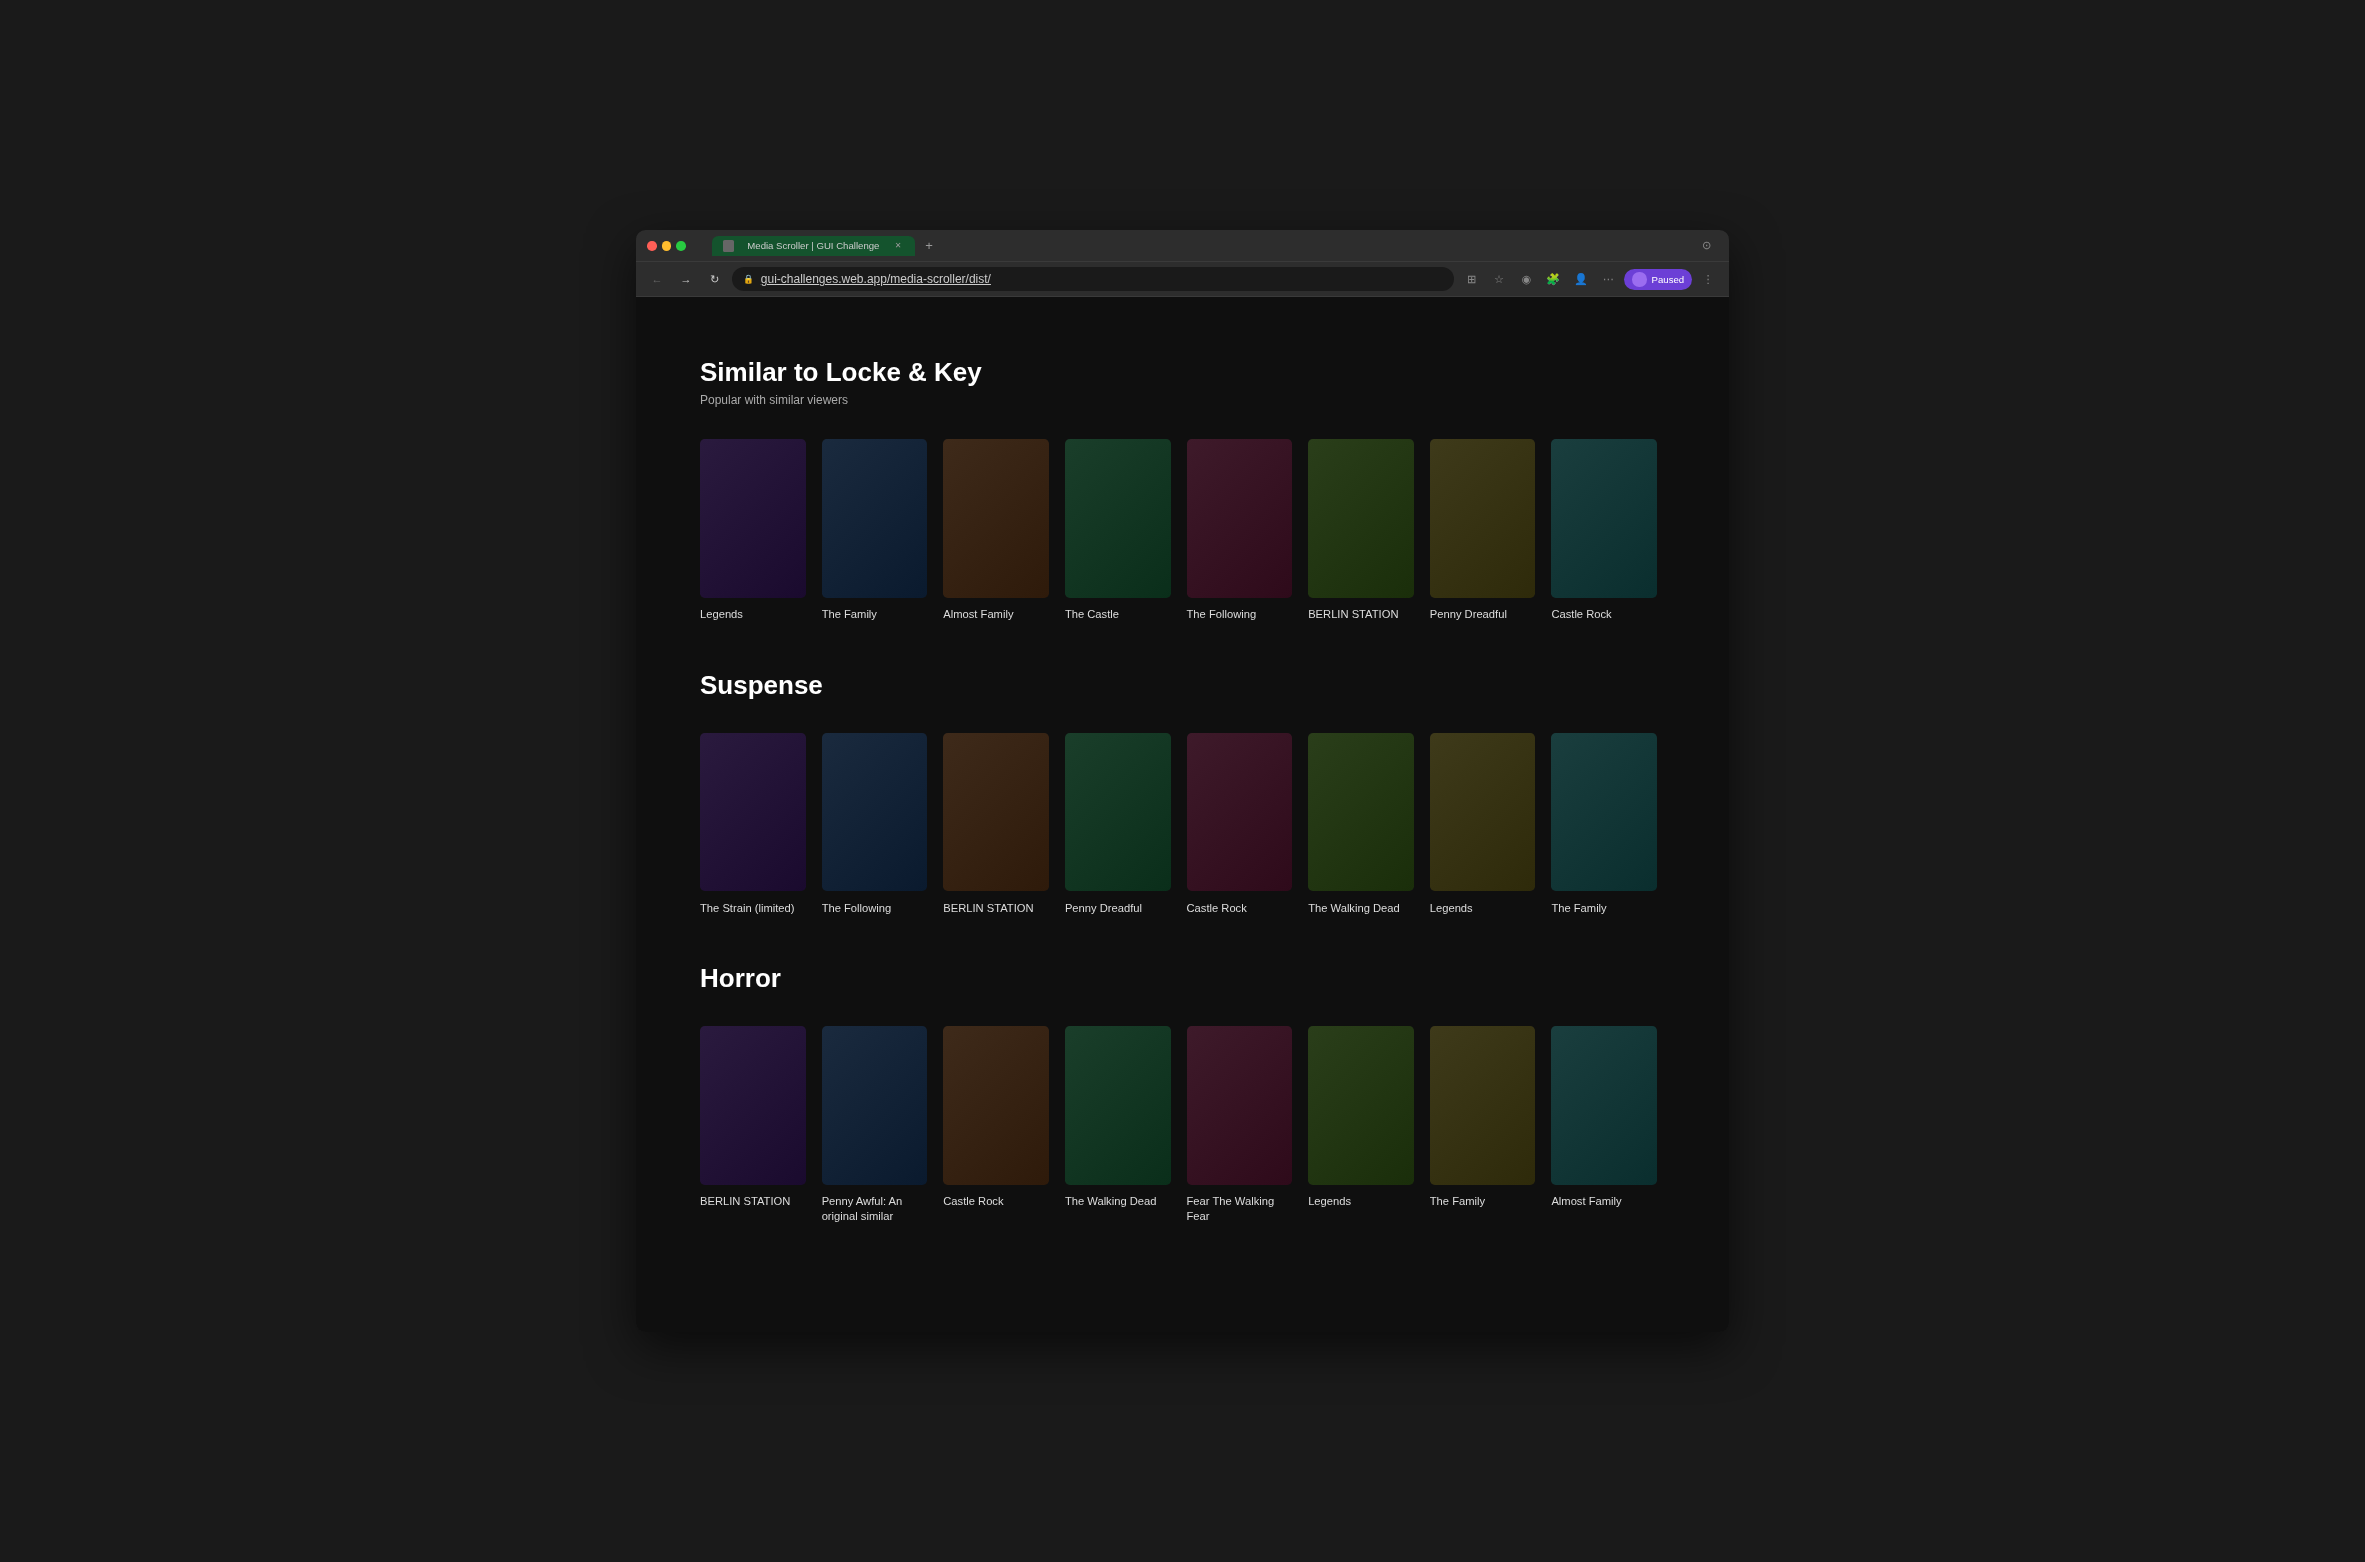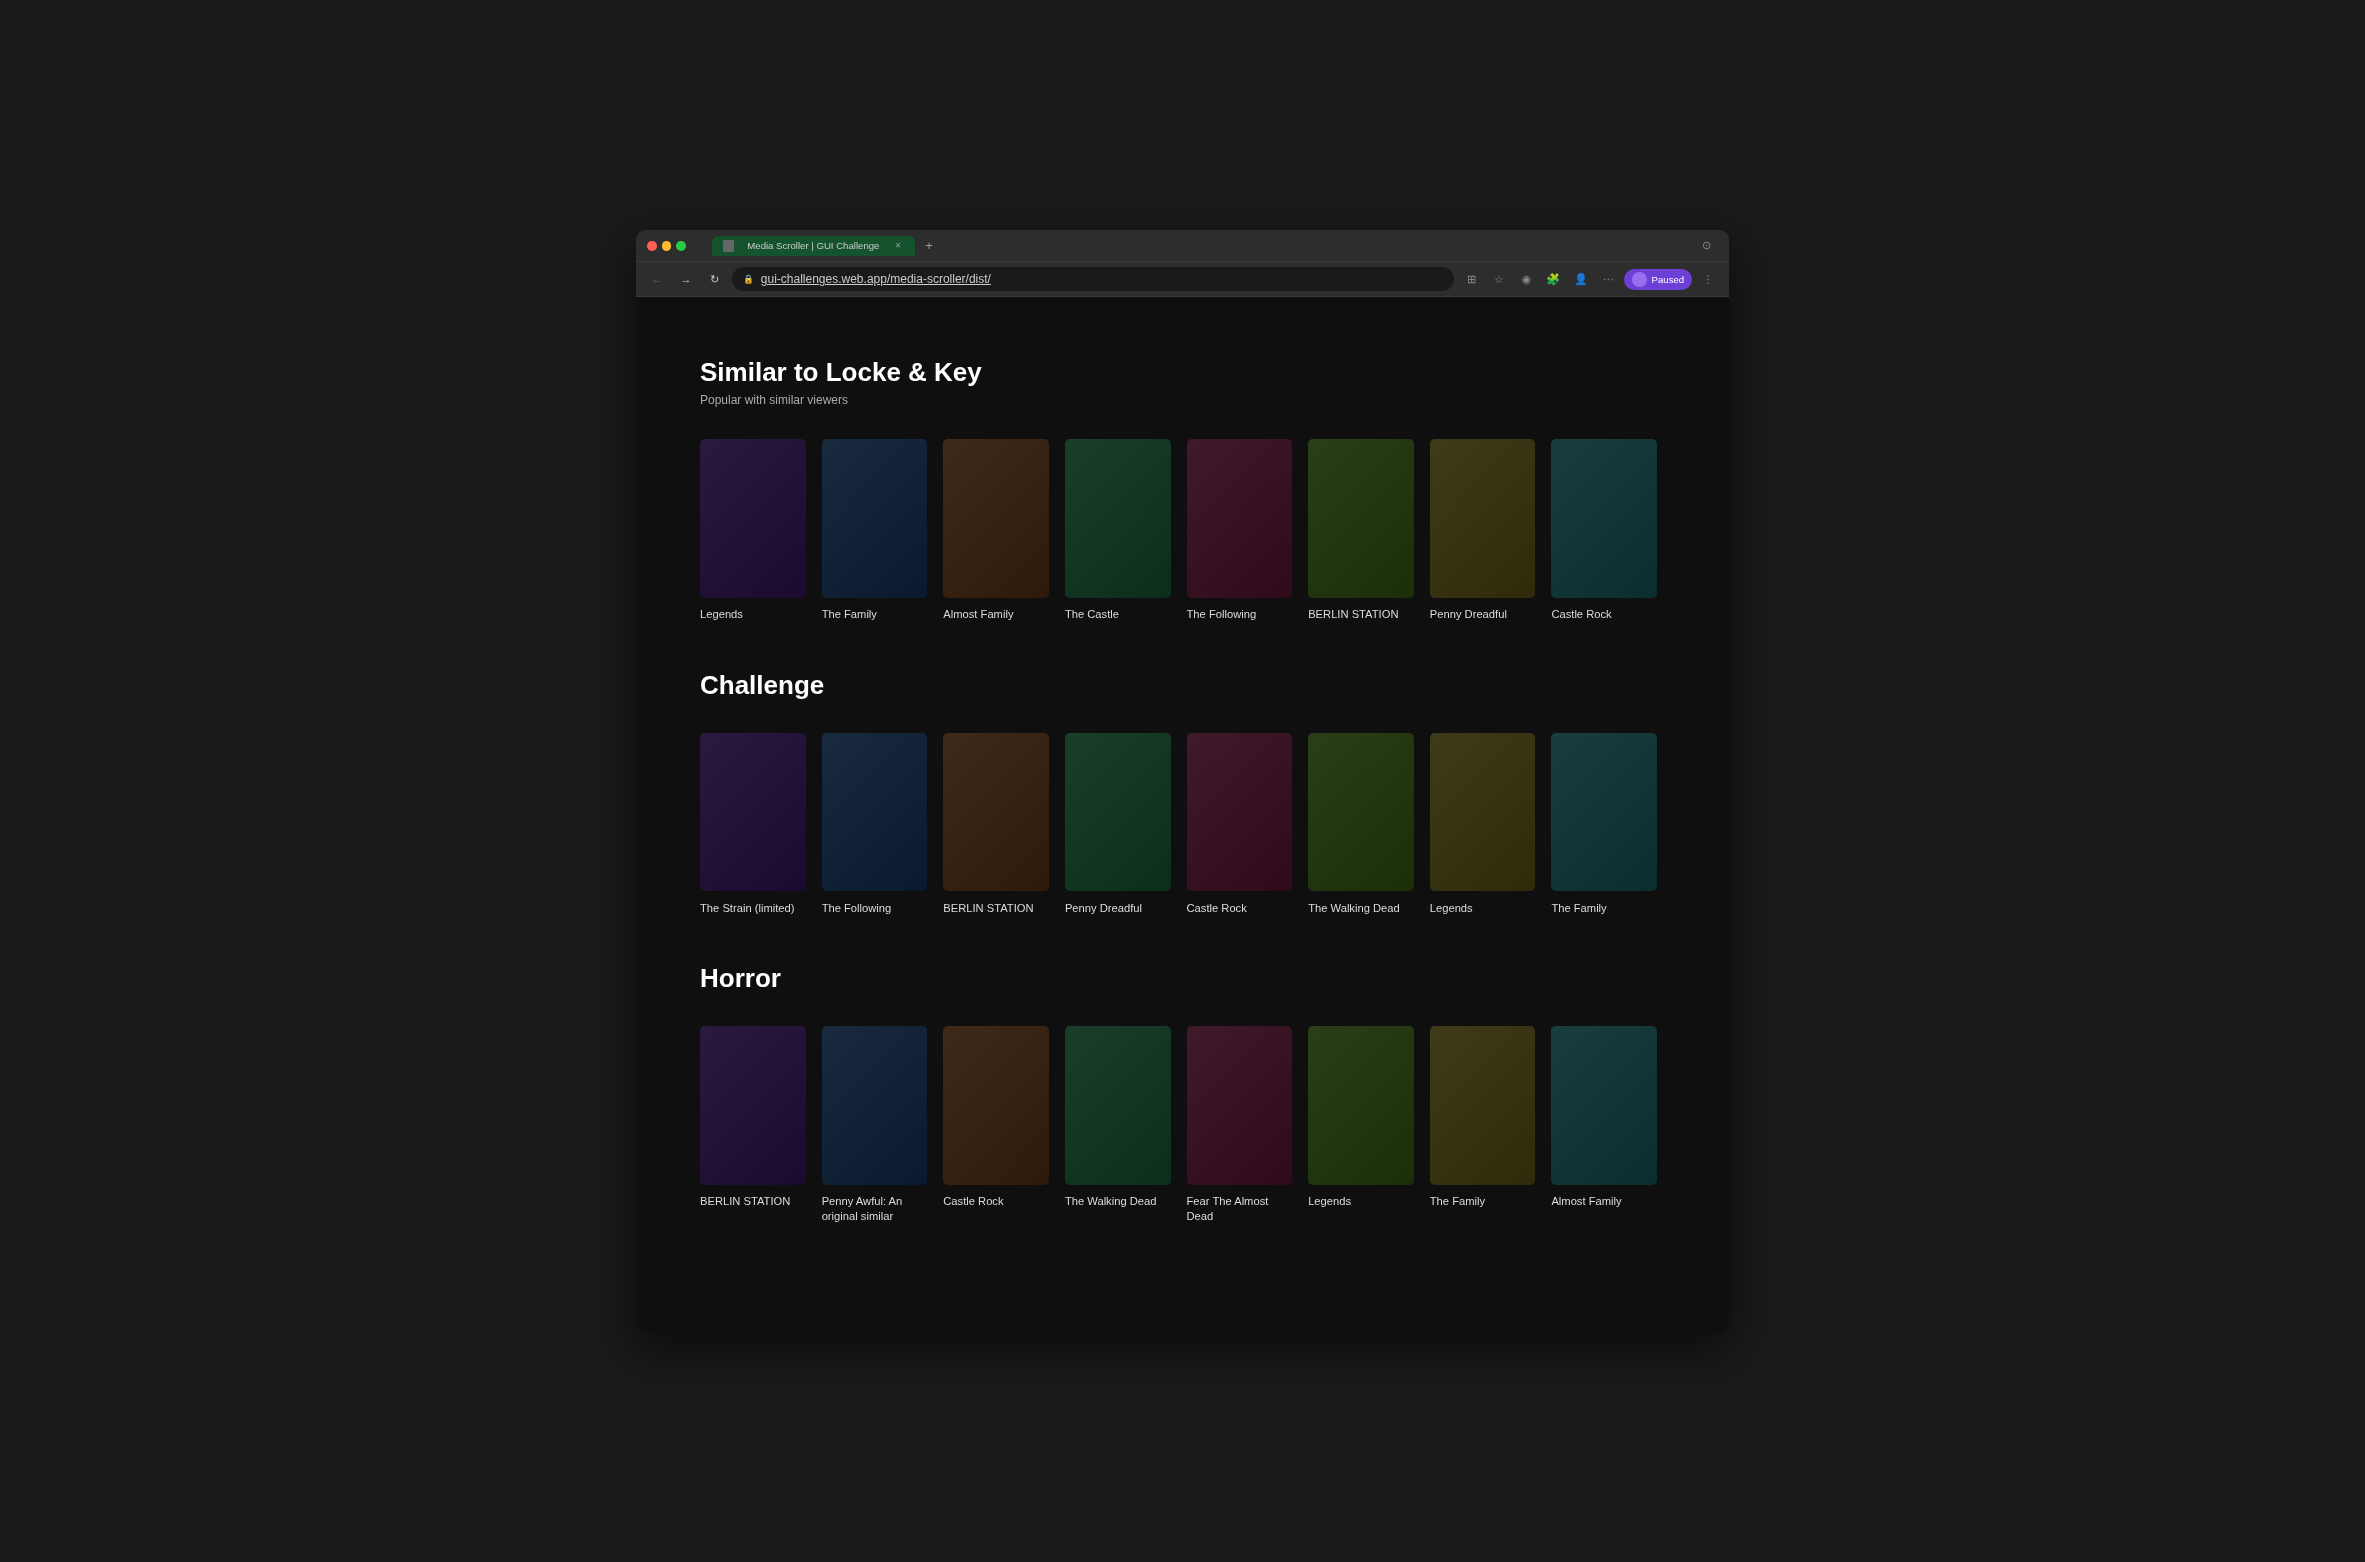--- a/index.html
+++ b/index.html
@@ -358,21 +358,21 @@
           <div class="media-item">
         <div class="media-card">
           <div class="media-card-inner" style="background: linear-gradient(135deg, #1a3e3e 0%, #0a2e2e 100%);"></div>
         </div>
         <div class="media-title">Castle Rock</div>
       </div>
         </div>
     </div>
 
     <div class="section">
-      <div class="section-only-title">Challenge</div>
+      <div class="section-only-title">Suspense</div>
       <div class="media-grid" id="suspense-grid">
       <div class="media-item">
         <div class="media-card">
           <div class="media-card-inner" style="background: linear-gradient(135deg, #2a1a3e 0%, #1a0a2e 100%);"></div>
         </div>
         <div class="media-title">The Strain (limited)</div>
       </div>
           <div class="media-item">
         <div class="media-card">
           <div class="media-card-inner" style="background: linear-gradient(135deg, #1a2a3e 0%, #0a1a2e 100%);"></div>
@@ -442,21 +442,21 @@
           <div class="media-item">
         <div class="media-card">
           <div class="media-card-inner" style="background: linear-gradient(135deg, #1a3e2a 0%, #0a2e1a 100%);"></div>
         </div>
         <div class="media-title">The Walking Dead</div>
       </div>
           <div class="media-item">
         <div class="media-card">
           <div class="media-card-inner" style="background: linear-gradient(135deg, #3e1a2a 0%, #2e0a1a 100%);"></div>
         </div>
-        <div class="media-title">Fear The Almost Dead</div>
+        <div class="media-title">Fear The Walking Fear</div>
       </div>
           <div class="media-item">
         <div class="media-card">
           <div class="media-card-inner" style="background: linear-gradient(135deg, #2a3e1a 0%, #1a2e0a 100%);"></div>
         </div>
         <div class="media-title">Legends</div>
       </div>
           <div class="media-item">
         <div class="media-card">
           <div class="media-card-inner" style="background: linear-gradient(135deg, #3e3a1a 0%, #2e2a0a 100%);"></div>

